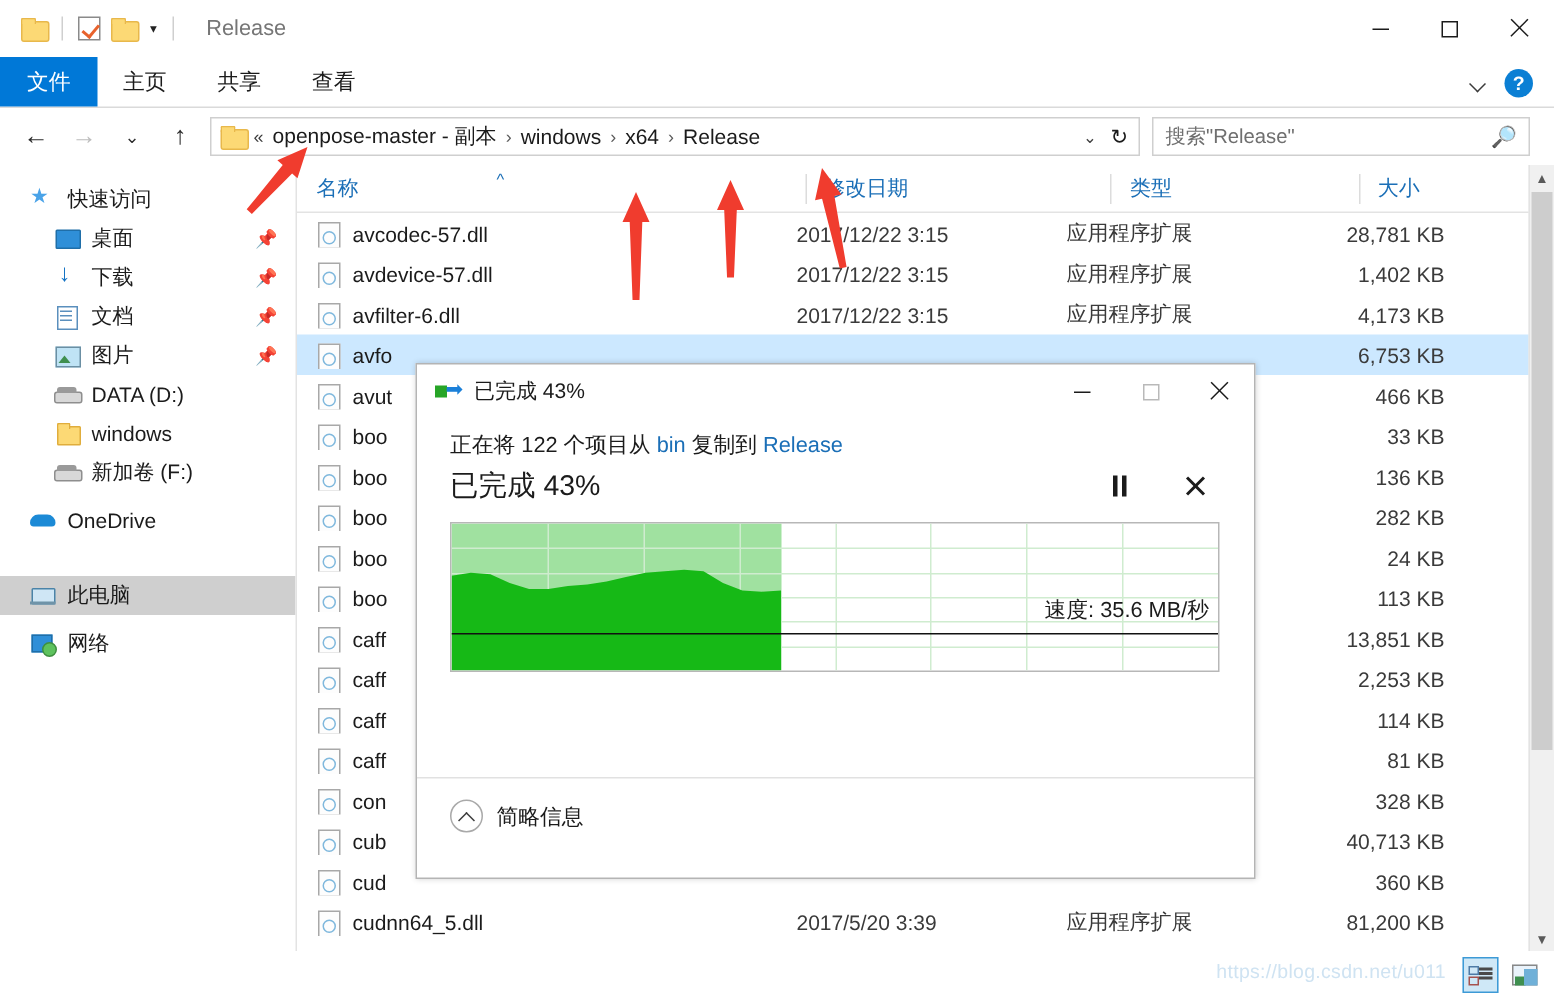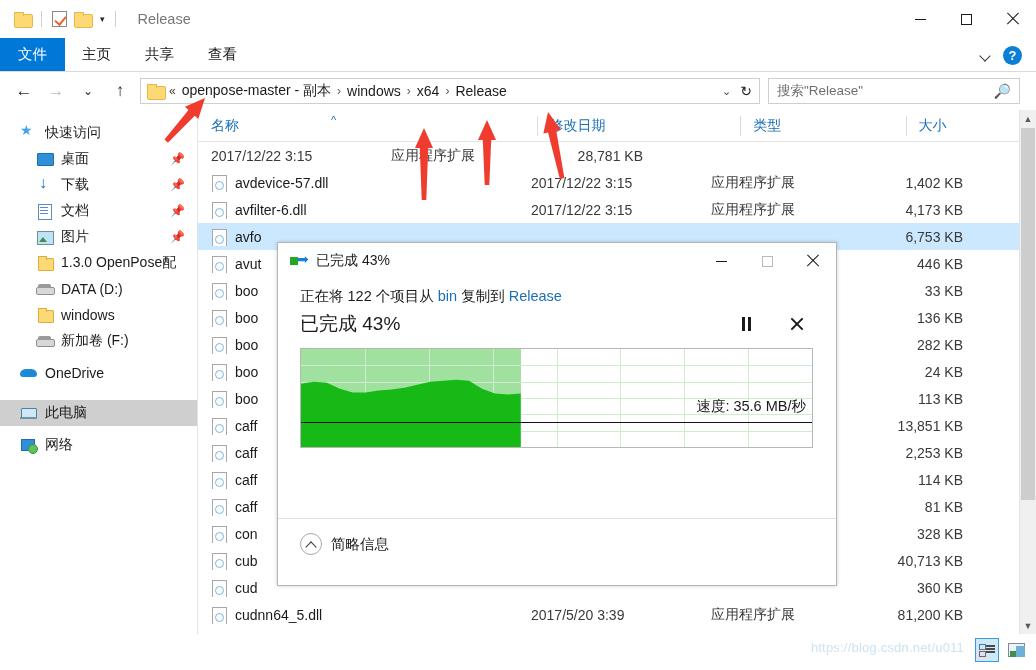--- a/index.html
+++ b/index.html
@@ -341,40 +341,36 @@
         <span class="ic ic-doc"></span>
         <span class="label">文档</span>
         <span class="pin">📌</span>
       </div>
       <div class="nav-item indent">
         <span class="ic ic-pic"></span>
         <span class="label">图片</span>
         <span class="pin">📌</span>
       </div>
       <div class="nav-item indent">
-        <span class="ic ic-folder"></span>
-        <span class="label">1.3.0 OpenPose配</span>
-      </div>
-      <div class="nav-item indent">
         <span class="ic ic-drive"></span>
         <span class="label">DATA (D:)</span>
       </div>
       <div class="nav-item indent">
         <span class="ic ic-folder"></span>
         <span class="label">windows</span>
       </div>
       <div class="nav-item indent">
         <span class="ic ic-drive"></span>
         <span class="label">新加卷 (F:)</span>
       </div>
       <div class="nav-item" style="margin-top:6px;">
         <span class="ic ic-cloud"></span>
         <span class="label">OneDrive</span>
       </div>
-      <div class="nav-item sel" style="margin-top:14px;">
+      <div class="nav-item sel" style="margin-top:24px;">
         <span class="ic ic-pc"></span>
         <span class="label">此电脑</span>
       </div>
       <div class="nav-item" style="margin-top:6px;text-align:right;">
         <span class="ic ic-net"></span>
         <span class="label">网络</span>
       </div>
     </div>
 
     <div class="filepane">
@@ -383,20 +379,24 @@
           <span>名称</span>
           <span class="sort-caret">^</span>
         </div>
         <div class="ch ch-date">修改日期</div>
         <div class="ch ch-type">类型</div>
         <div class="ch ch-size">大小</div>
       </div>
 
       <div class="rows" id="file-rows">
           <div class="row">
+            <div class="cell c-name">
+              <span class="dllico"></span>
+              <span>avcodec-57.dll</span>
+            </div>
             <div class="cell c-date">2017/12/22 3:15</div>
             <div class="cell c-type">应用程序扩展</div>
             <div class="cell c-size">28,781 KB</div>
           </div>
           <div class="row">
             <div class="cell c-name">
               <span class="dllico"></span>
               <span>avdevice-57.dll</span>
             </div>
             <div class="cell c-date">2017/12/22 3:15</div>
@@ -421,21 +421,21 @@
             <div class="cell c-type"></div>
             <div class="cell c-size">6,753 KB</div>
           </div>
           <div class="row">
             <div class="cell c-name">
               <span class="dllico"></span>
               <span>avut</span>
             </div>
             <div class="cell c-date"></div>
             <div class="cell c-type"></div>
-            <div class="cell c-size">446 KB</div>
+            <div class="cell c-size">466 KB</div>
           </div>
           <div class="row">
             <div class="cell c-name">
               <span class="dllico"></span>
               <span>boo</span>
             </div>
             <div class="cell c-date"></div>
             <div class="cell c-type"></div>
             <div class="cell c-size">33 KB</div>
           </div>

